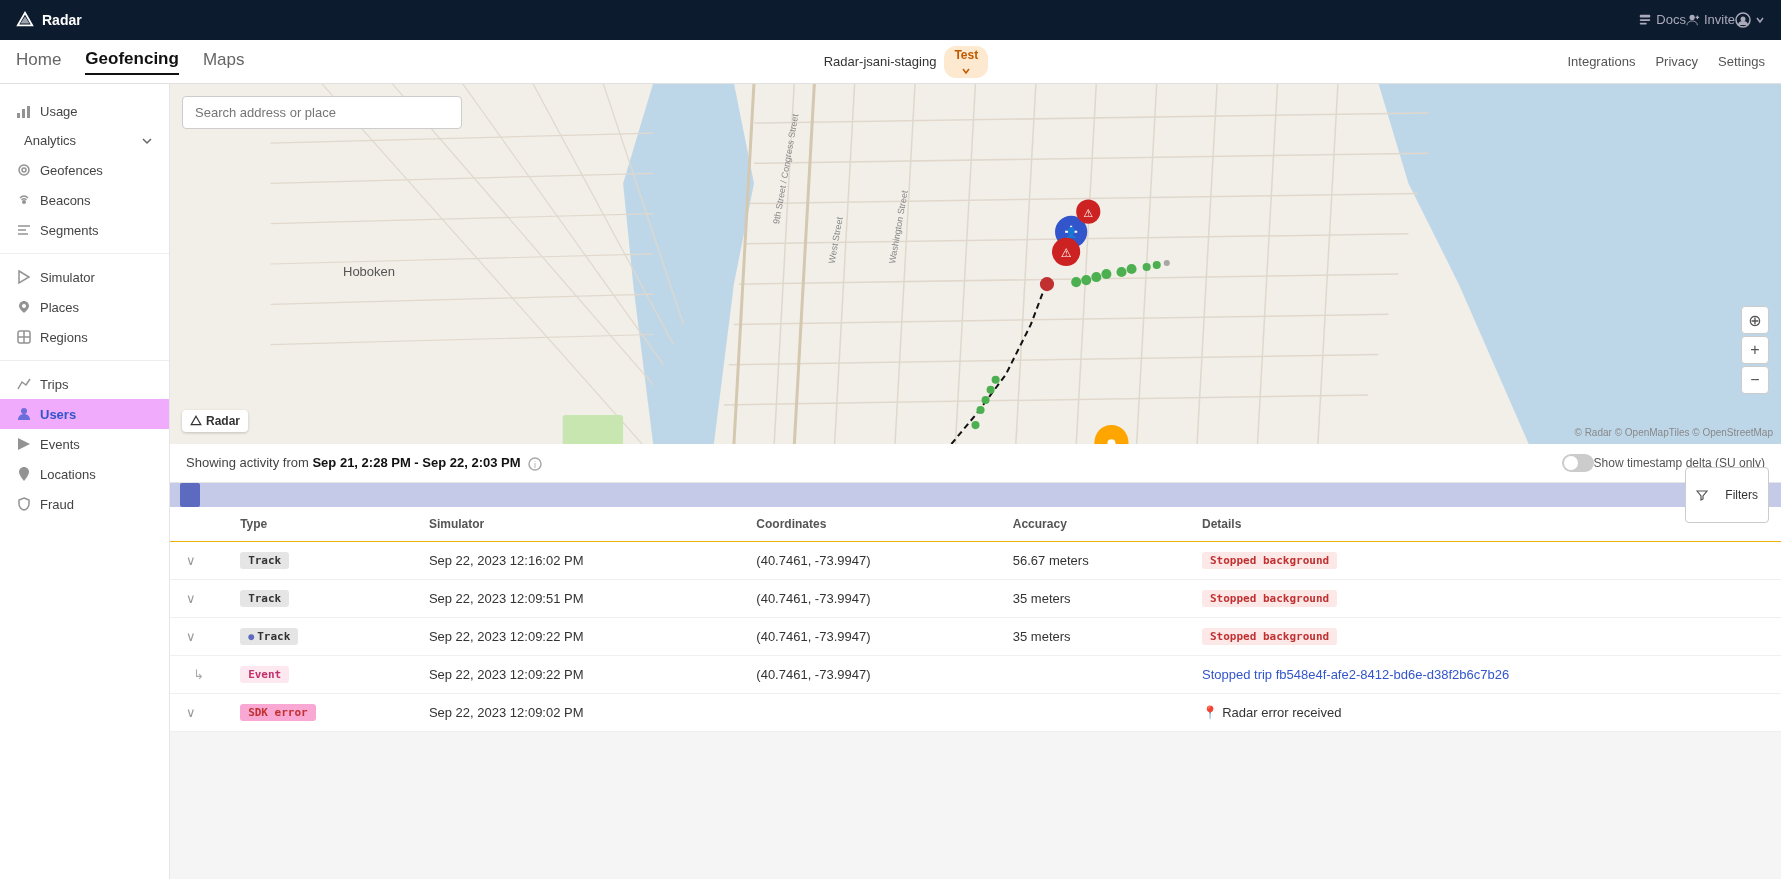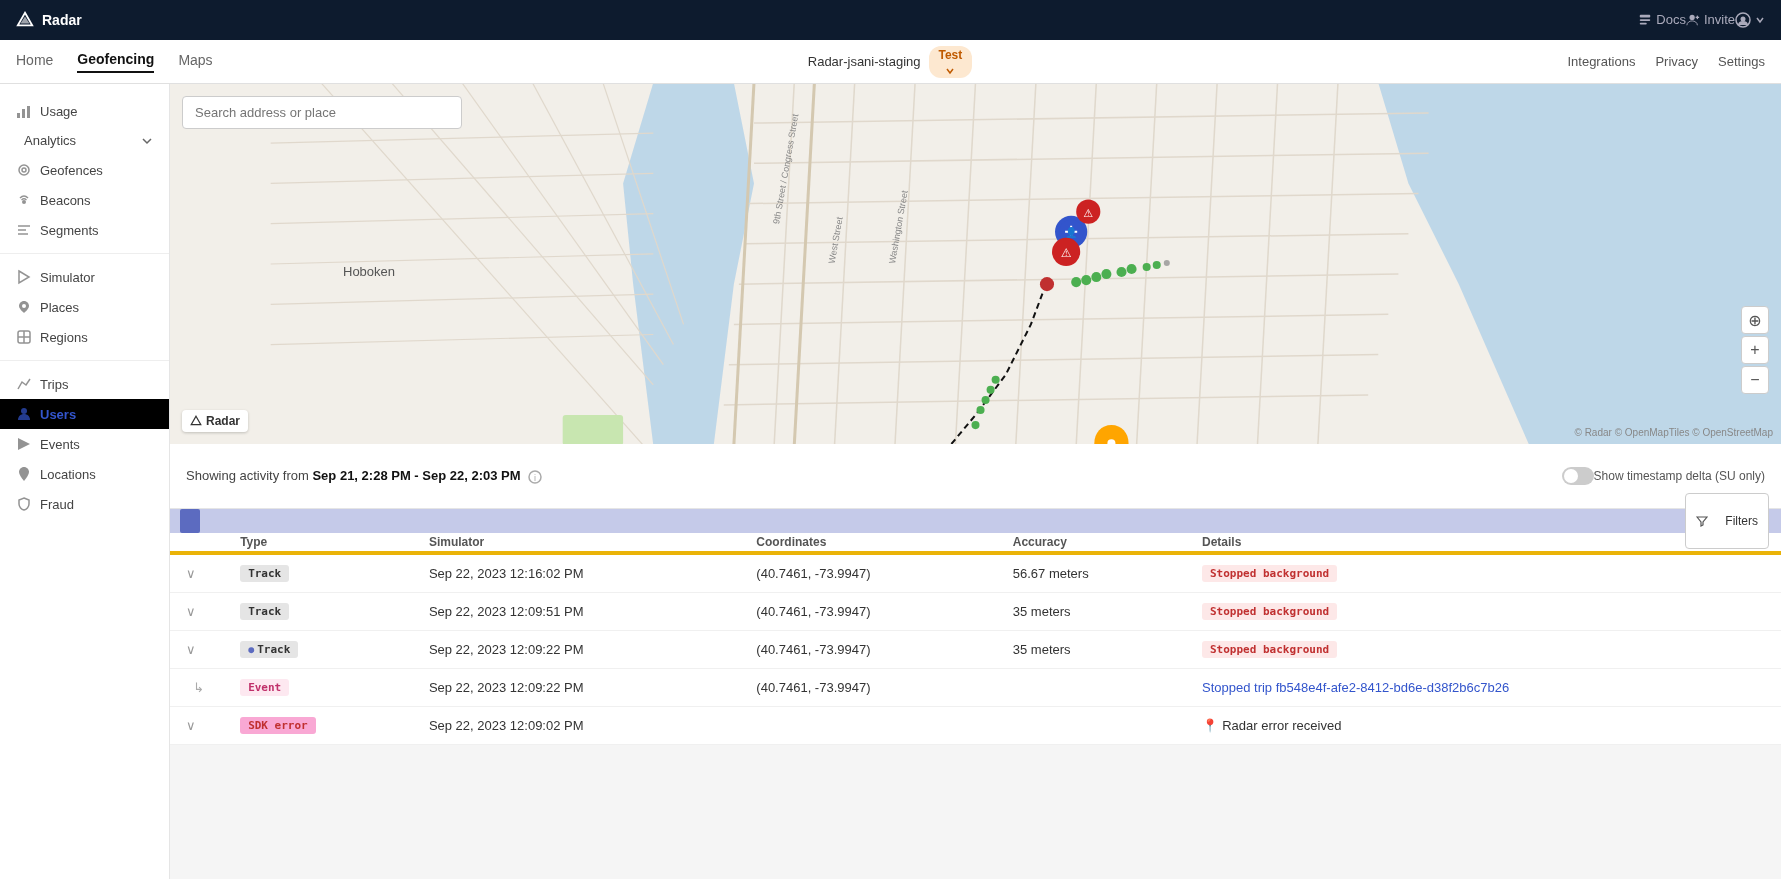--- a/index.html
+++ b/index.html
@@ -37,21 +37,21 @@
       align-items: center;
       padding: 0 16px;
       border-bottom: 1px solid #e0e0e0;
       position: fixed;
       top: 40px; left: 0; right: 0;
       z-index: 99;
       justify-content: space-between;
     }
     .subnav-left { display: flex; align-items: center; gap: 24px; }
     .subnav-left a {
-      color: #666; text-decoration: none; font-size: 14px; padding-bottom: 4px;
+      color: #666; text-decoration: none; font-size: 17px; padding-bottom: 4px;
     }
     .subnav-left a.active {
       color: #111; font-weight: 600; border-bottom: 2px solid #111;
     }
     .subnav-center {
       display: flex; align-items: center; gap: 8px; font-size: 13px; font-weight: 500;
     }
     .env-badge {
       background: #fde8d0; color: #c05a00; padding: 2px 10px; border-radius: 12px;
       font-size: 12px; font-weight: 600; cursor: pointer; display: flex; align-items: center; gap: 4px; flex-direction: column;
@@ -75,21 +75,21 @@
       top: 84px; left: 0;
       overflow-y: auto;
       padding: 12px 0;
     }
     .sidebar-item {
       display: flex; align-items: center; gap: 8px;
       padding: 7px 16px; cursor: pointer;
       color: #444; font-size: 13px;
       text-decoration: none;
     }
-    .sidebar-item.active { background: #000000; color: #3355cc; font-weight: 600; }
+    .sidebar-item.active { background: #f0abfc; color: #3355cc; font-weight: 600; }
     .sidebar-item .icon { width: 16px; height: 16px; opacity: 0.7; flex-shrink: 0; }
     .sidebar-section {
       display: flex; align-items: center; justify-content: space-between;
       padding: 7px 16px; cursor: pointer; color: #444; font-size: 13px;
     }
     .sidebar-section .section-left { display: flex; align-items: center; gap: 8px; }
     .sidebar-divider { height: 1px; background: #eee; margin: 8px 0; }
 
     
     .content {
@@ -150,21 +150,21 @@
     .map-svg {
       position: absolute;
       top: 0; left: 0;
       width: 100%; height: 100%;
     }
 
     
     .activity-bar {
       background: #fff;
       border-bottom: 1px solid #e5e5e5;
-      padding: 23px 16px;
+      padding: 10px 16px;
       display: flex; align-items: center; justify-content: space-between;
     }
     .activity-bar-left { font-size: 13px; color: #444; }
     .activity-bar-left strong { font-weight: 600; color: #111; }
     .activity-bar-right { display: flex; align-items: center; gap: 0; font-size: 12px; color: #555; }
     .toggle-switch {
       width: 32px; height: 18px;
       background: #ccc; border-radius: 9px; position: relative; cursor: pointer;
     }
     .toggle-switch::after {
@@ -204,25 +204,25 @@
     .table-container {
       background: white;
       flex: 1;
     }
     .data-table {
       width: 100%;
       border-collapse: collapse;
     }
     .data-table th {
       text-align: left;
-      padding: 2px 16px;
+      padding: 10px 16px;
       font-size: 12px;
       font-weight: 600;
       color: #555;
-      border-bottom: 4px solid #eab308;
+      border-bottom: 1px solid #eab308;
       background: #fff;
     }
     .data-table td {
       padding: 10px 16px;
       font-size: 13px;
       border-bottom: 1px solid #f0f0f0;
       color: #333;
     }
     .badge {
       display: inline-block;

